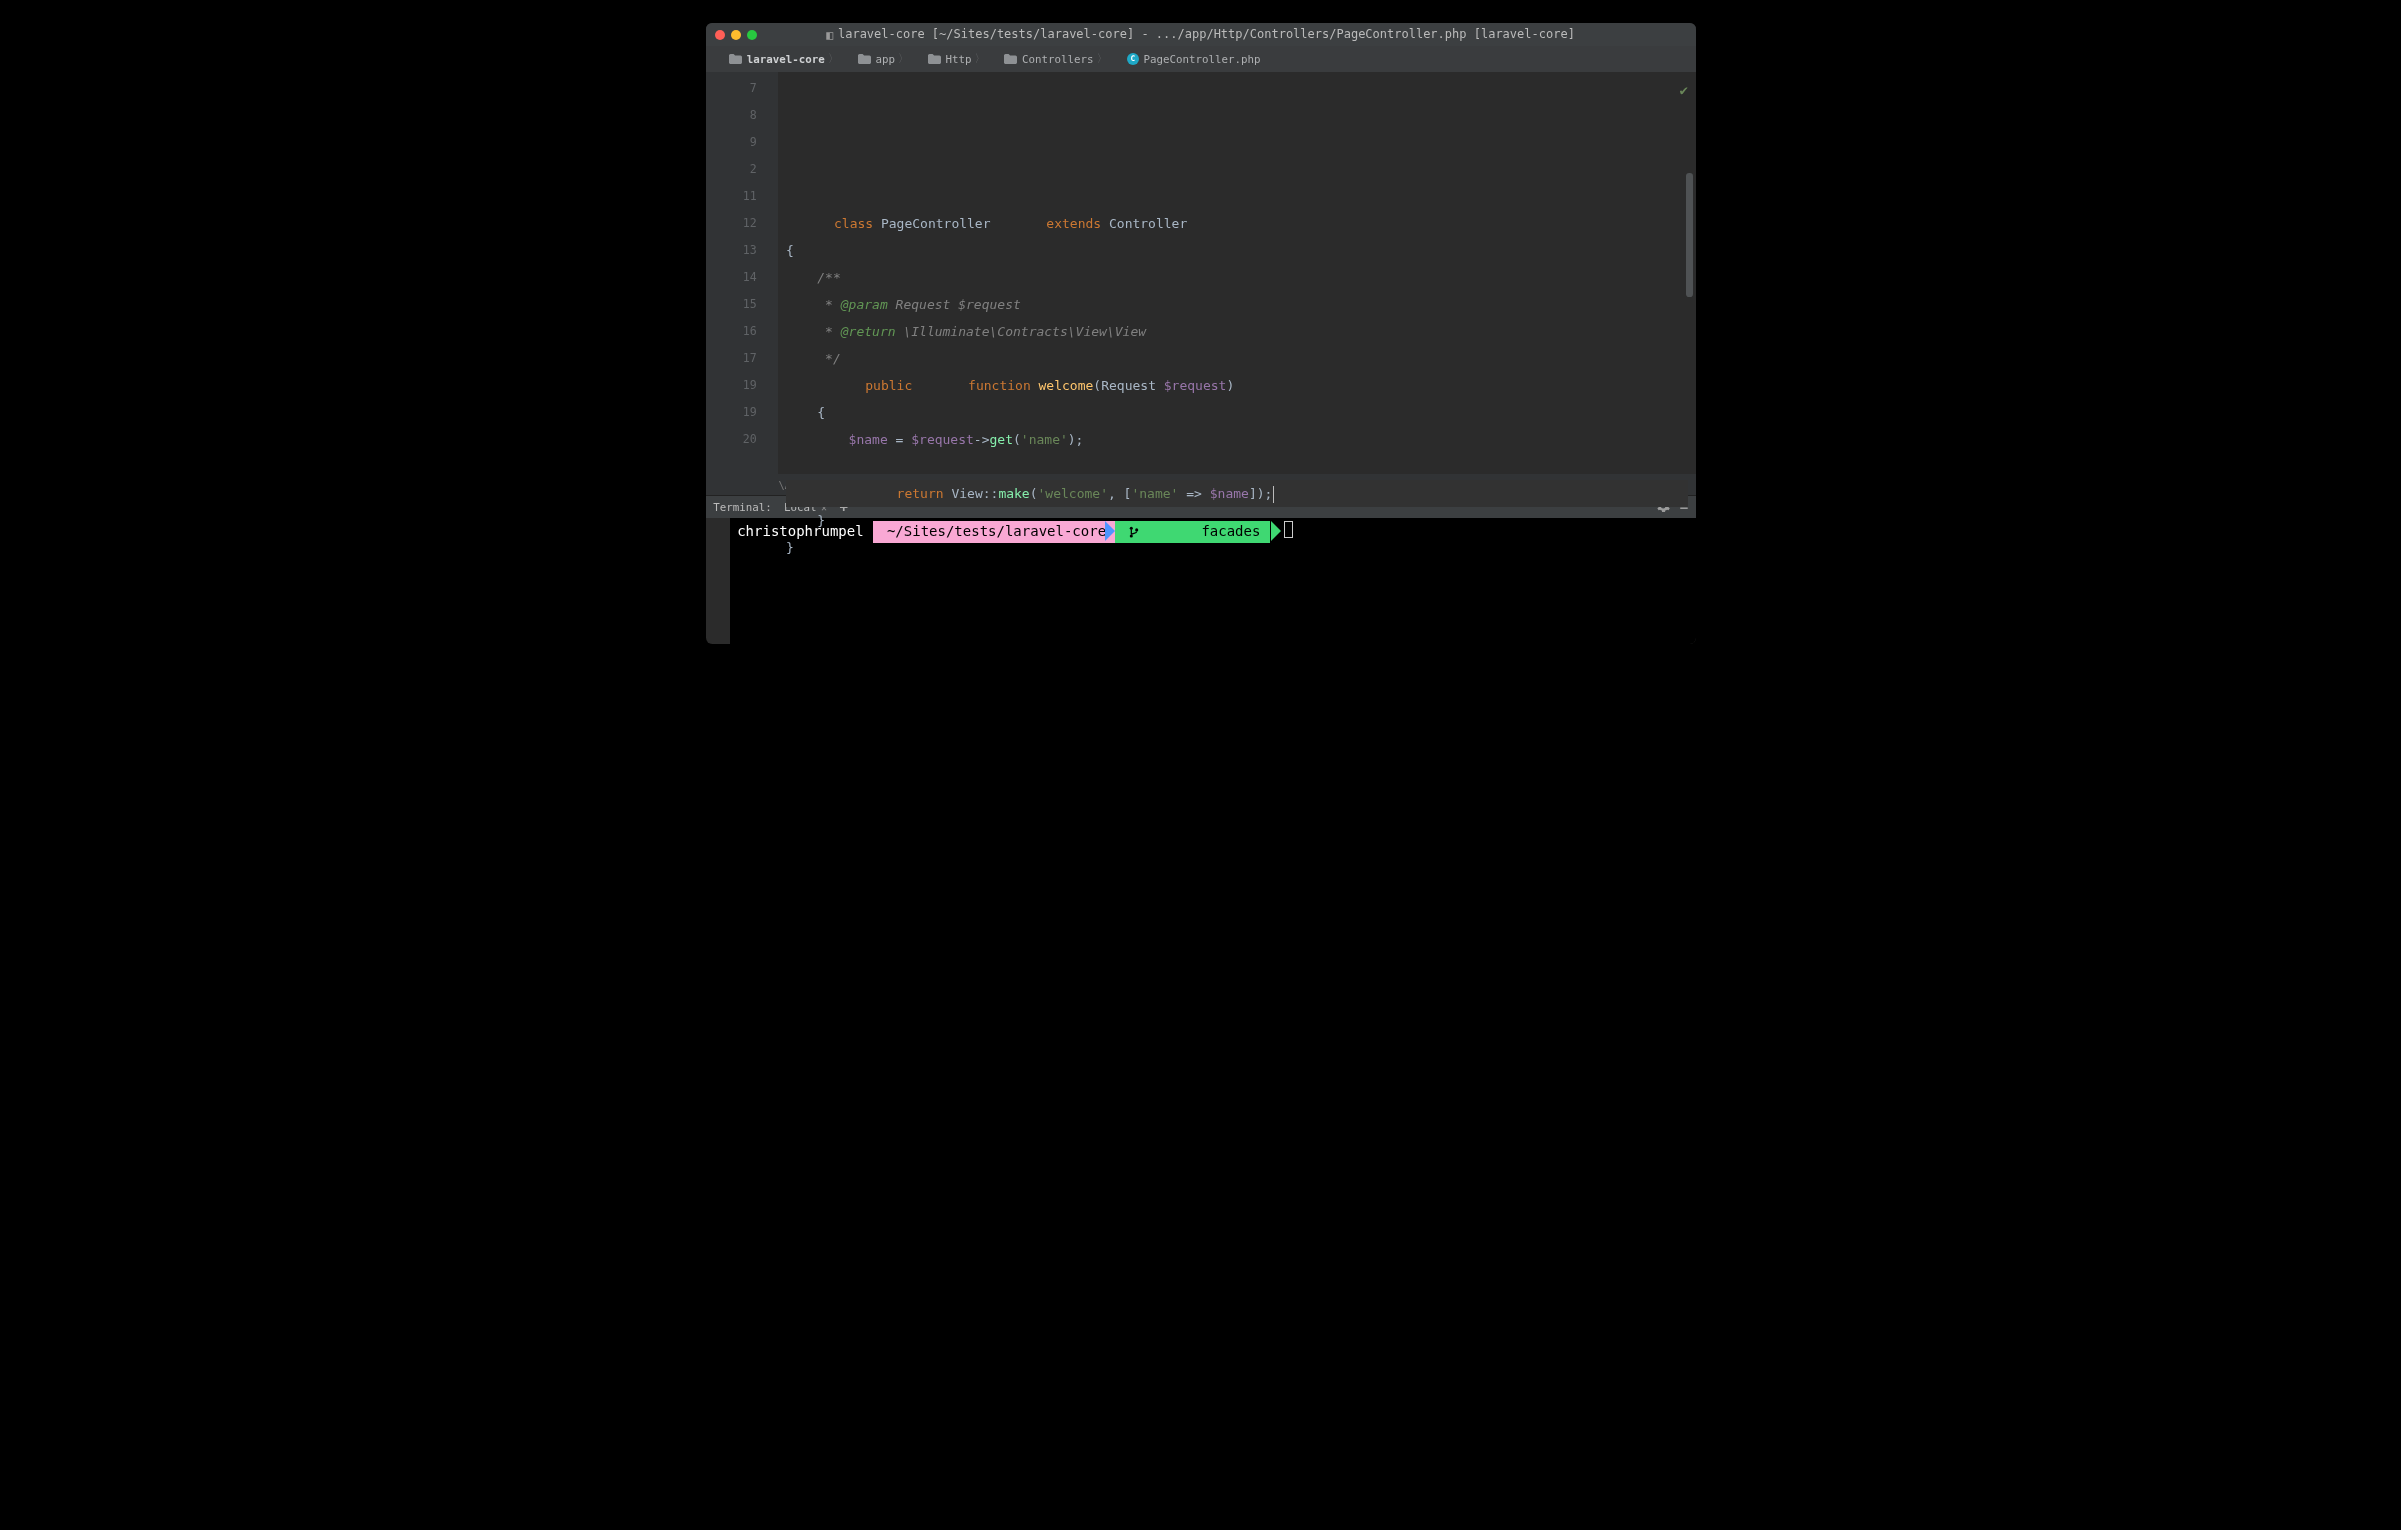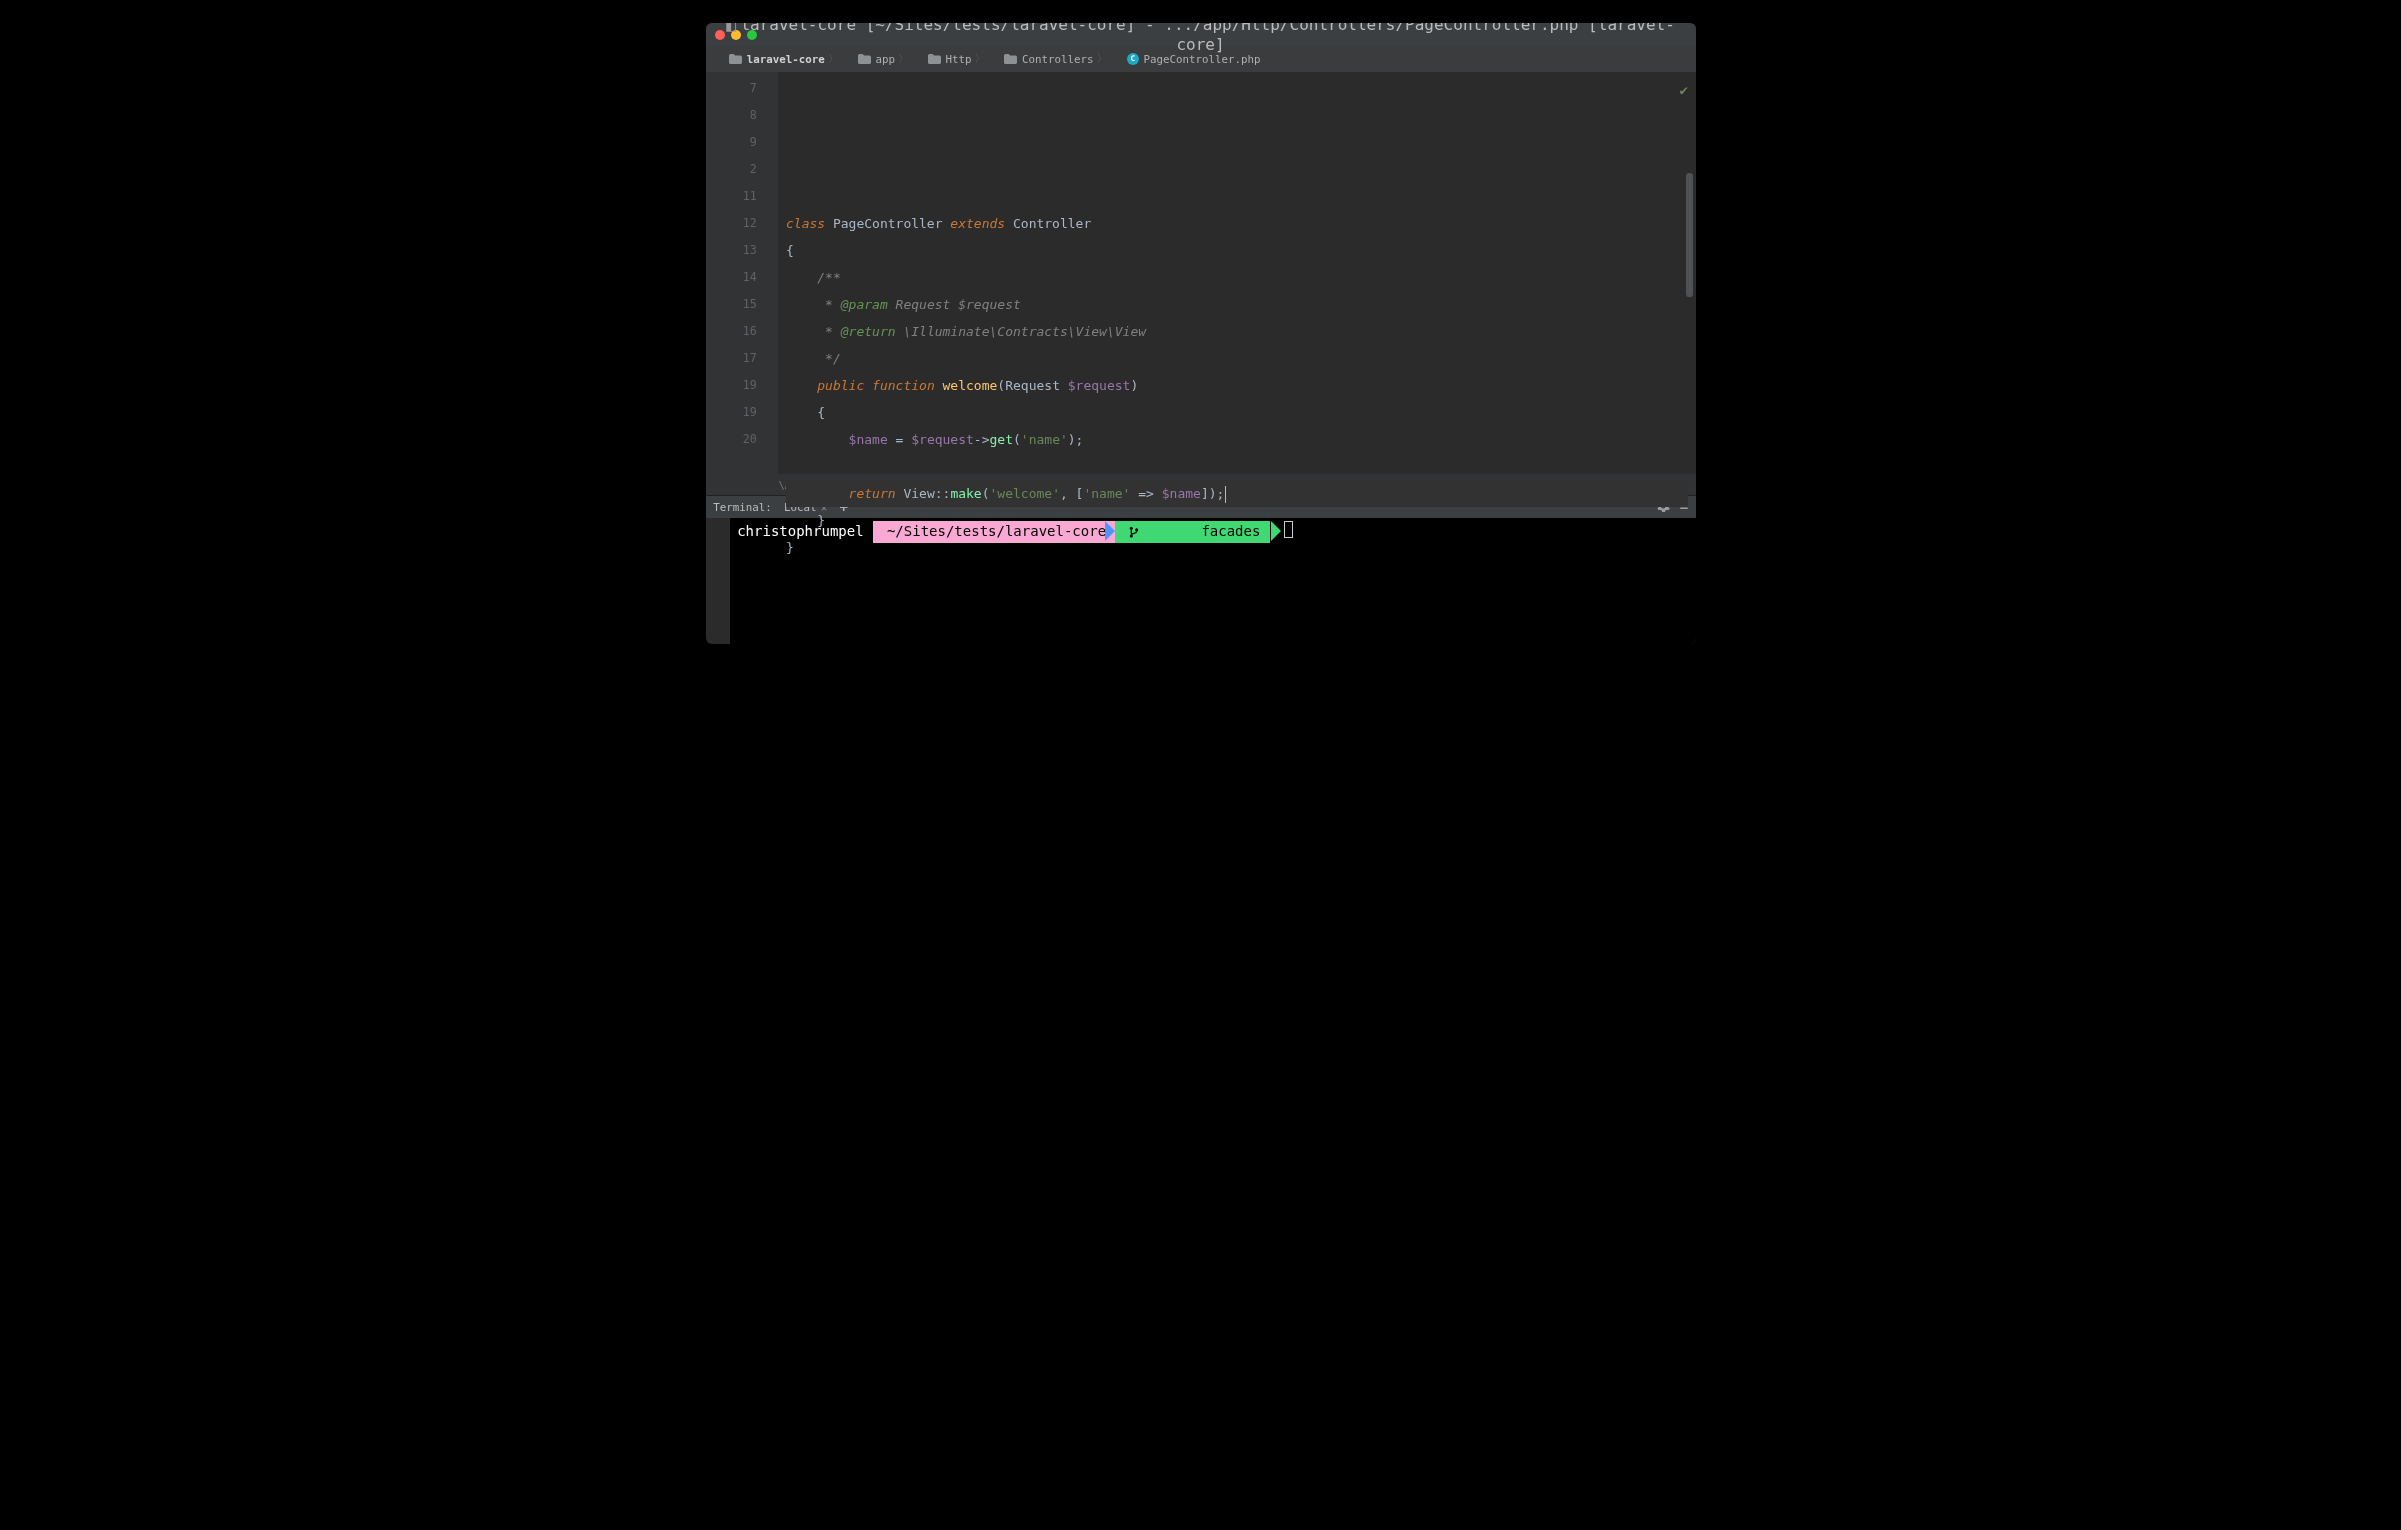--- a/index.html
+++ b/index.html
@@ -16,21 +16,21 @@
       box-shadow:0 19.3px 46px rgba(0,0,0,.6);
       overflow:hidden;
       display:flex; flex-direction:column;
     }
     
     .titlebar {
       background:#3c3f41;
       height:23px;
       display:flex; align-items:center;
       position:relative;
-      font-size:16px;
+      font-size:12px;
       color:#bbb;
     }
     .traffic { display:flex; gap:6.2px; padding-left:9.3px; }
     .dot { width:10px; height:10px; border-radius:50%; }
     .dot.red{background:#ff5f57;} .dot.yellow{background:#febc2e;} .dot.green{background:#28c840;}
     .title-text {
       position:absolute; left:0; right:0; text-align:center;
       pointer-events:none;
     }
     .title-icon { display:inline-block; vertical-align:middle; margin-right:4.6px; color:#999;}
@@ -82,21 +82,21 @@
       padding:3.1px 7.7px;
       font-size:13px;
       line-height:27px;
       color:#a9b7c6;
       white-space:pre;
       position:relative;
     }
     .code .row { height:27px; display:flex; align-items:center; position:relative;}
     .hl-line { position:absolute; left:0; right:0; height:27px; background:#323232; z-index:0;}
     .code .row > span { position:relative; z-index:1;}
-    .kw-it { color:#cc7832; font-style:italic;}
+    .kw-it { color:#cc7832; margin-left:48px;}
     .classname { color:#a9b7c6;}
     .funcname  { color:#ffc66d;}
     .type      { color:#a9b7c6;}
     .var       { color:#9876aa;}
     .method    { color:#86efac;text-align:right;}
     .str       { color:#6a8759;}
     .comment   { color:#808080; font-style:italic;}
     .doctag    { color:#629755; font-style:italic;text-align:right;}
     .docident  { color:#808080; font-style:italic;}
     .punct     { color:#a9b7c6;}

